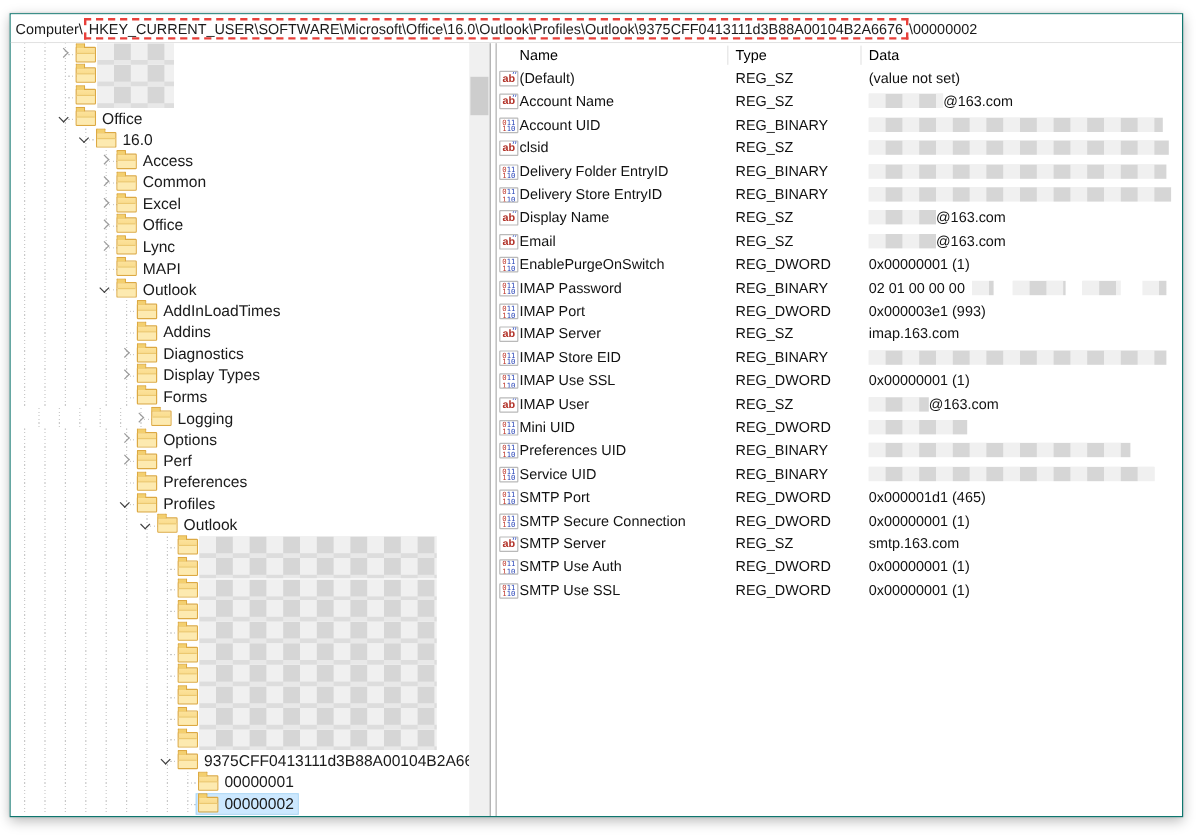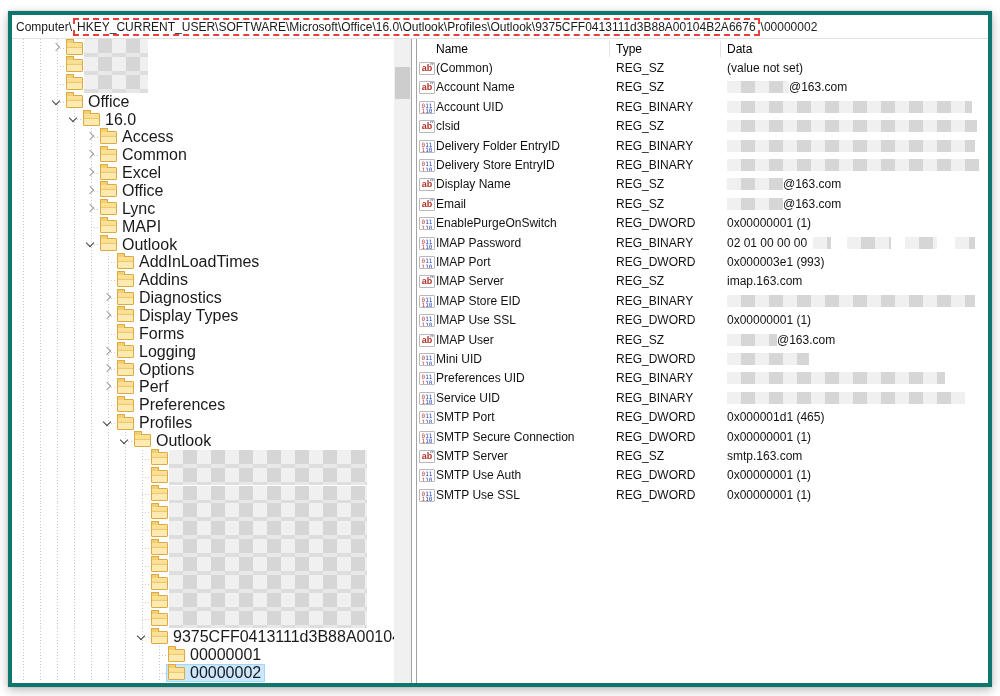--- a/index.html
+++ b/index.html
@@ -1,19 +1,19 @@
 <!DOCTYPE html>
 <html><head>
 <meta charset="utf-8">
 <style>
   html,body{margin:0;padding:0;background:#fff;}
   .stage{position:relative;width:1000px;height:696px;background:#fff;overflow:hidden;
          font-family:"Liberation Sans","DejaVu Sans",sans-serif;-webkit-font-smoothing:antialiased;}
   .window{position:absolute;left:8px;top:11px;width:976px;height:668px;background:#fff;
-          border:4px solid #0f766e;box-shadow:0 3px 10px rgba(0,0,0,.28),0 0 2px rgba(0,0,0,.15);}
+          border:1px solid #0f766e;box-shadow:0 3px 10px rgba(0,0,0,.28),0 0 2px rgba(0,0,0,.15);}
   
   .addressbar{position:absolute;left:0;top:0;right:0;height:23px;background:#fff;
               border-bottom:1px solid #e2e2e2;display:flex;align-items:center;
               font-size:12px;color:#1a1a1a;padding-left:4px;white-space:nowrap;overflow:hidden;}
   .addr-hl{border:2px dashed #e8403a;padding:0 2px;margin:0 1px;}
   
   .content{position:absolute;left:0;top:24px;right:0;bottom:0;}
   .tree-pane{position:absolute;left:0;top:0;width:382px;bottom:0;overflow:hidden;background:#fff;}
   .vscroll{position:absolute;left:382px;top:0;width:17px;bottom:0;background:#f0f0f0;}
   .vs-btn{position:absolute;left:0;width:17px;height:17px;display:flex;align-items:center;justify-content:center;}
@@ -31,21 +31,21 @@
   .chev.closed{border-top:1.5px solid #9b9b9b;border-right:1.5px solid #9b9b9b;transform:rotate(45deg);}
   .chev.open{border-top:1.5px solid #3f3f3f;border-right:1.5px solid #3f3f3f;transform:rotate(135deg);}
   .row-inner{position:absolute;top:1px;height:16px;display:inline-flex;align-items:center;padding:0 3px 0 1px;}
   .row-inner.sel{background:#cce8ff;outline:1px solid #a5d4f5;}
   .folder{position:relative;width:15px;height:11px;margin-right:5px;flex:0 0 15px;
           background:linear-gradient(180deg,#fce29b,#f7d478);border:1px solid #dcא943;border:1px solid #dca943;border-radius:1px;}
   .folder::before{content:"";position:absolute;left:-1px;top:-4px;width:6px;height:3px;
           background:#f3cf6f;border:1px solid #dca943;border-bottom:none;border-radius:1px 1px 0 0;}
   .folder::after{content:"";position:absolute;left:0;right:0;bottom:0;height:6px;
           background:#fdeab0;border-top:1px solid #ecc870;}
-  .tree-label{font-size:16px;}
+  .tree-label{font-size:13px;}
   
   .mosaic{background:conic-gradient(#d6d6d6 25%,#e8e8e8 0 50%,#dddddd 0 75%,#f0f0f0 0) 0 0/28px 28px;}
   .tree-blur{position:absolute;top:0;bottom:0;}
   
   .list-header{position:absolute;left:0;right:0;top:0;height:20px;font-size:12px;color:#000000;}
   .list-header span{position:absolute;top:3px;}
   .hdr-sep{position:absolute;top:2px;height:16px;width:1px;background:#e4e4e4;}
   .list-row{position:absolute;left:0;right:0;height:19px;line-height:19px;font-size:12px;color:#121212;white-space:nowrap;}
   .cell{position:absolute;top:0;height:19px;line-height:19px;}
   .vicon{position:absolute;top:3px;width:16px;height:13px;background:#fff;border:1px solid #b9b9b9;
@@ -276,21 +276,21 @@
             <div class="guide-v" style="left: 45px;"></div>
             <div class="guide-v" style="left: 62px;"></div>
             <div class="guide-v" style="left: 79px;"></div>
             <div class="guide-v" style="left: 96px;"></div>
             <div class="guide-h" style="left: 96px; width: 11px; top: 8.93px;"></div>
             <span class="row-inner" style="left: 104px;">
               <span class="folder"></span>
               <span class="tree-label">Forms</span>
             </span>
           </div>
-          <div class="tree-row" style="top: 303.62px; height: 17.86px; line-height: 17.86px;">
+          <div class="tree-row" style="top: 303.62px; height: 17.86px; line-height: 17.86px; margin-left: 12px;">
             <div class="guide-v" style="left: 11px;"></div>
             <div class="guide-v" style="left: 28px;"></div>
             <div class="guide-v" style="left: 45px;"></div>
             <div class="guide-v" style="left: 62px;"></div>
             <div class="guide-v" style="left: 79px;"></div>
             <div class="guide-v" style="left: 96px;"></div>
             <div class="guide-h" style="left: 96px; width: 11px; top: 8.93px;"></div>
             <div class="chev closed" style="left: 92px; top: 4.93px;"></div>
             <span class="row-inner" style="left: 104px;">
               <span class="folder"></span>
@@ -583,21 +583,21 @@
         <div class="list-header">
           <span style="left:19px">Name</span>
           <span style="left:199px">Type</span>
           <span style="left:310px">Data</span>
           <div class="hdr-sep" style="left:192px"></div>
           <div class="hdr-sep" style="left:303px"></div>
         </div>
         <div id="listRows">
             <div class="list-row" style="top: 20px;">
               <div class="vicon sz" style="left: 2px;">ab</div>
-              <span class="cell" style="left: 19px;">(Common)</span>
+              <span class="cell" style="left: 19px;">(Default)</span>
               <span class="cell" style="left: 199px;">REG_SZ</span>
               <span class="cell" style="left: 310px; right: 2px;"><span>(value not set)</span></span>
             </div>
             <div class="list-row" style="top: 39.4px;">
               <div class="vicon sz" style="left: 2px;">ab</div>
               <span class="cell" style="left: 19px;">Account Name</span>
               <span class="cell" style="left: 199px;">REG_SZ</span>
               <span class="cell" style="left: 310px; right: 2px;"><span class="dblur mosaic" style="width: 62px;"></span><span>@163.com</span></span>
             </div>
             <div class="list-row" style="top: 58.8px;">

